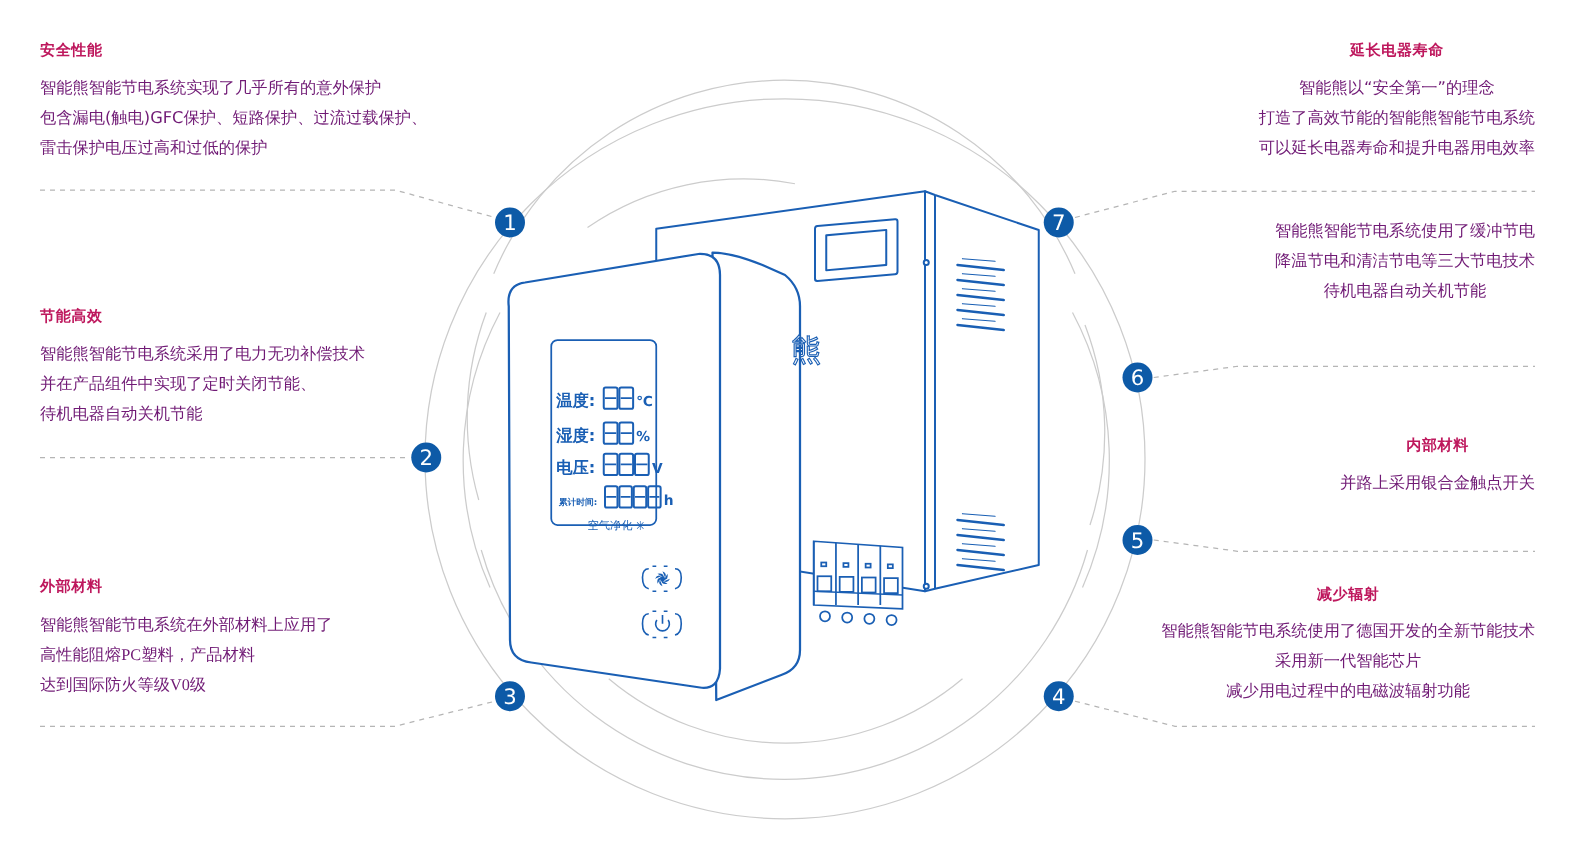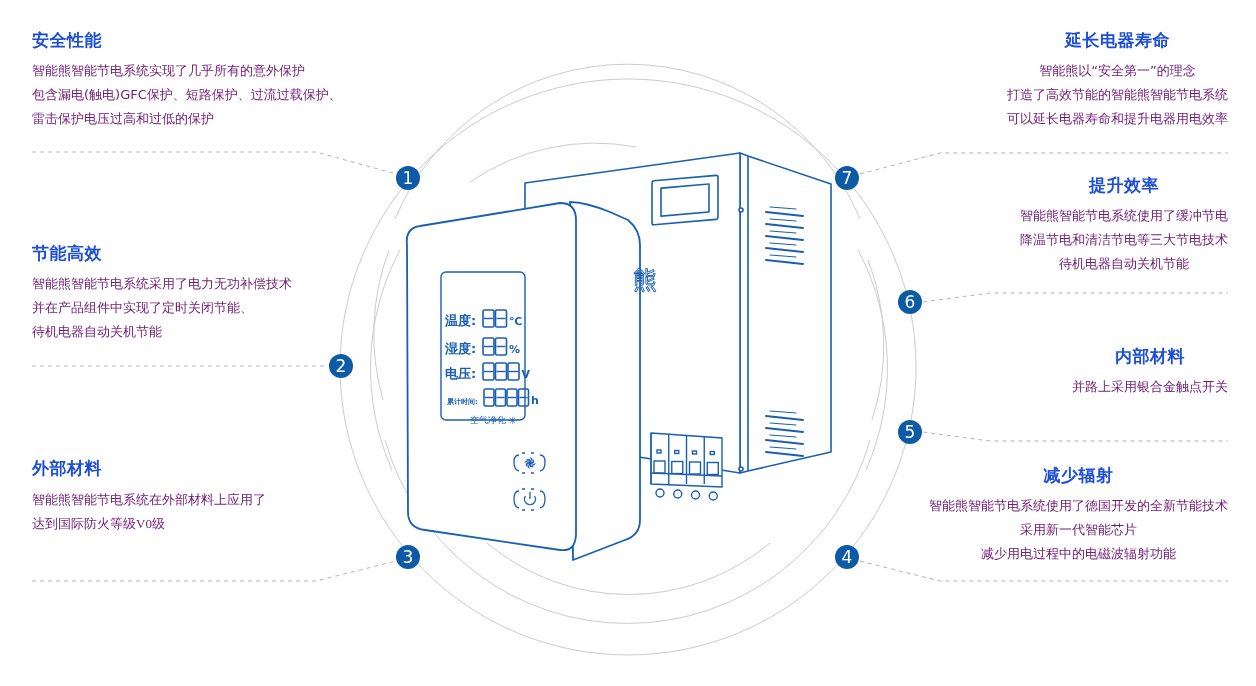--- a/index.html
+++ b/index.html
@@ -1,20 +1,20 @@
 <!DOCTYPE html>
 <html><head>
 <meta charset="utf-8">
 <style>
   html, body { margin: 0; padding: 0; background: #ffffff; }
   body { width: 1256px; height: 686px; position: relative; overflow: hidden;
          font-family: "DejaVu Sans", "Liberation Sans", sans-serif; }
   #stage { position: absolute; left: 0; top: 0; width: 1256px; height: 686px; }
   .feature { position: absolute; }
-  .feature .title { color: #1d4ed8; font-size: 17px; font-weight: bold; line-height: 22px; margin: 0 0 8px 0; letter-spacing: 0.5px; }
+  .feature .title { color: #be185d; font-size: 12px; font-weight: bold; line-height: 22px; margin: 0 0 8px 0; letter-spacing: 0.5px; }
   .feature .line { color: #701a75; font-size: 13px; line-height: 24px; white-space: nowrap; }
   .left { text-align: left; }
   .right { text-align: center; }
   svg text { font-family: "DejaVu Sans", sans-serif; }
 </style>
 </head>
 <body>
 
 <div id="stage">
   <svg id="art" width="1256" height="686" viewBox="0 0 1256 686" style="position:absolute;left:0;top:0">
@@ -206,32 +206,32 @@
   <div class="feature left" style="left:32px;top:242px;">
     <div class="title">节能高效</div>
     <div class="line">智能熊智能节电系统采用了电力无功补偿技术</div>
     <div class="line">并在产品组件中实现了定时关闭节能、</div>
     <div class="line">待机电器自动关机节能</div>
   </div>
 
   <div class="feature left" style="left:32px;top:458px;font-family:Liberation Serif, serif;">
     <div class="title">外部材料</div>
     <div class="line">智能熊智能节电系统在外部材料上应用了</div>
+    <div class="line">高性能阻熔PC塑料，产品材料</div>
     <div class="line">达到国际防火等级V0级</div>
   </div>
 
   <div class="feature right" style="right:28px;top:29px;">
     <div class="title">延长电器寿命</div>
     <div class="line">智能熊以“安全第一”的理念</div>
     <div class="line">打造了高效节能的智能熊智能节电系统</div>
     <div class="line">可以延长电器寿命和提升电器用电效率</div>
   </div>
 
   <div class="feature right" style="right:28px;top:174px;">
-    <div class="title">提升效率</div>
     <div class="line">智能熊智能节电系统使用了缓冲节电</div>
     <div class="line">降温节电和清洁节电等三大节电技术</div>
     <div class="line">待机电器自动关机节能</div>
   </div>
 
   <div class="feature right" style="right:28px;top:345px;">
     <div class="title">内部材料</div>
     <div class="line">并路上采用银合金触点开关</div>
   </div>
 

